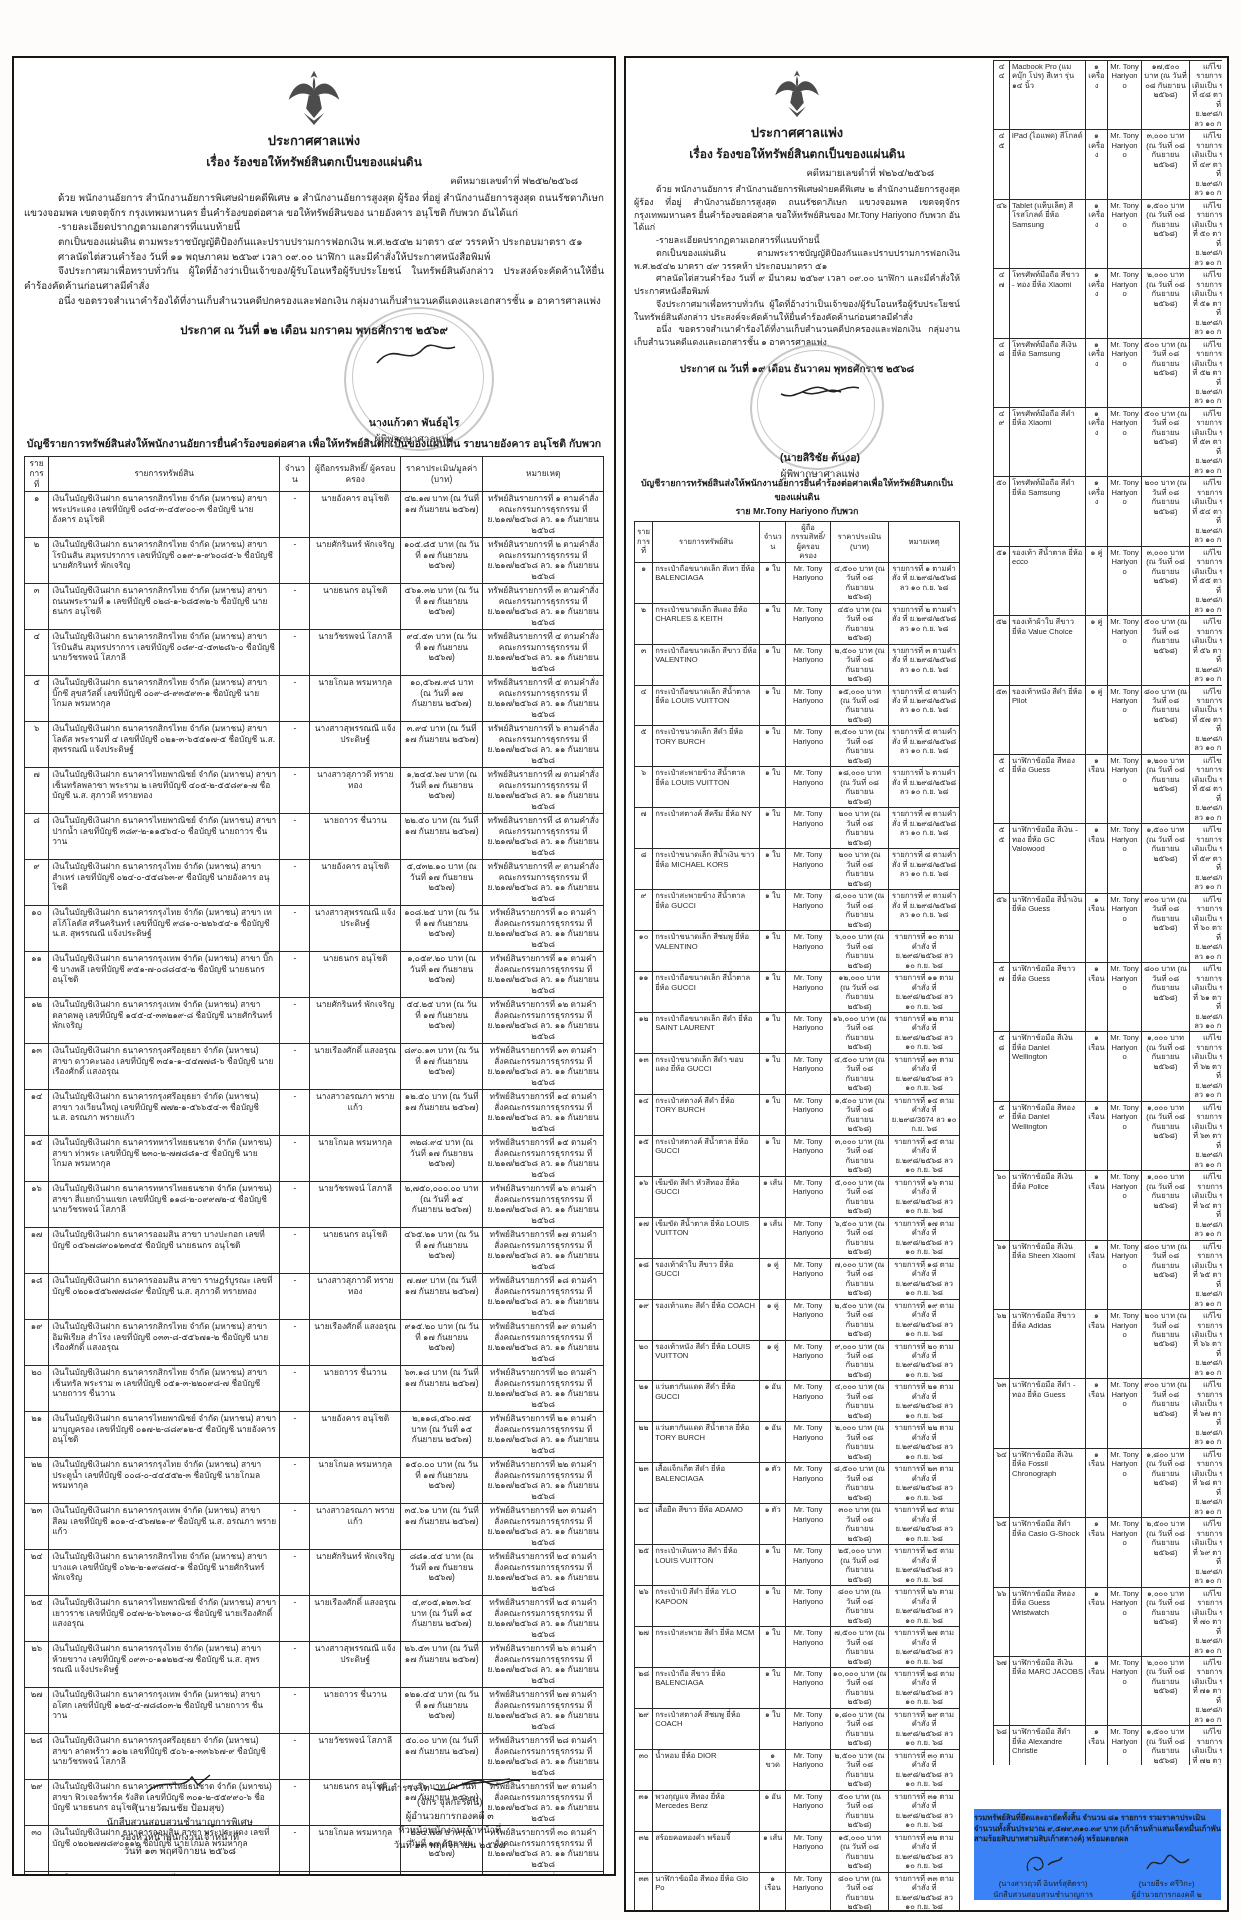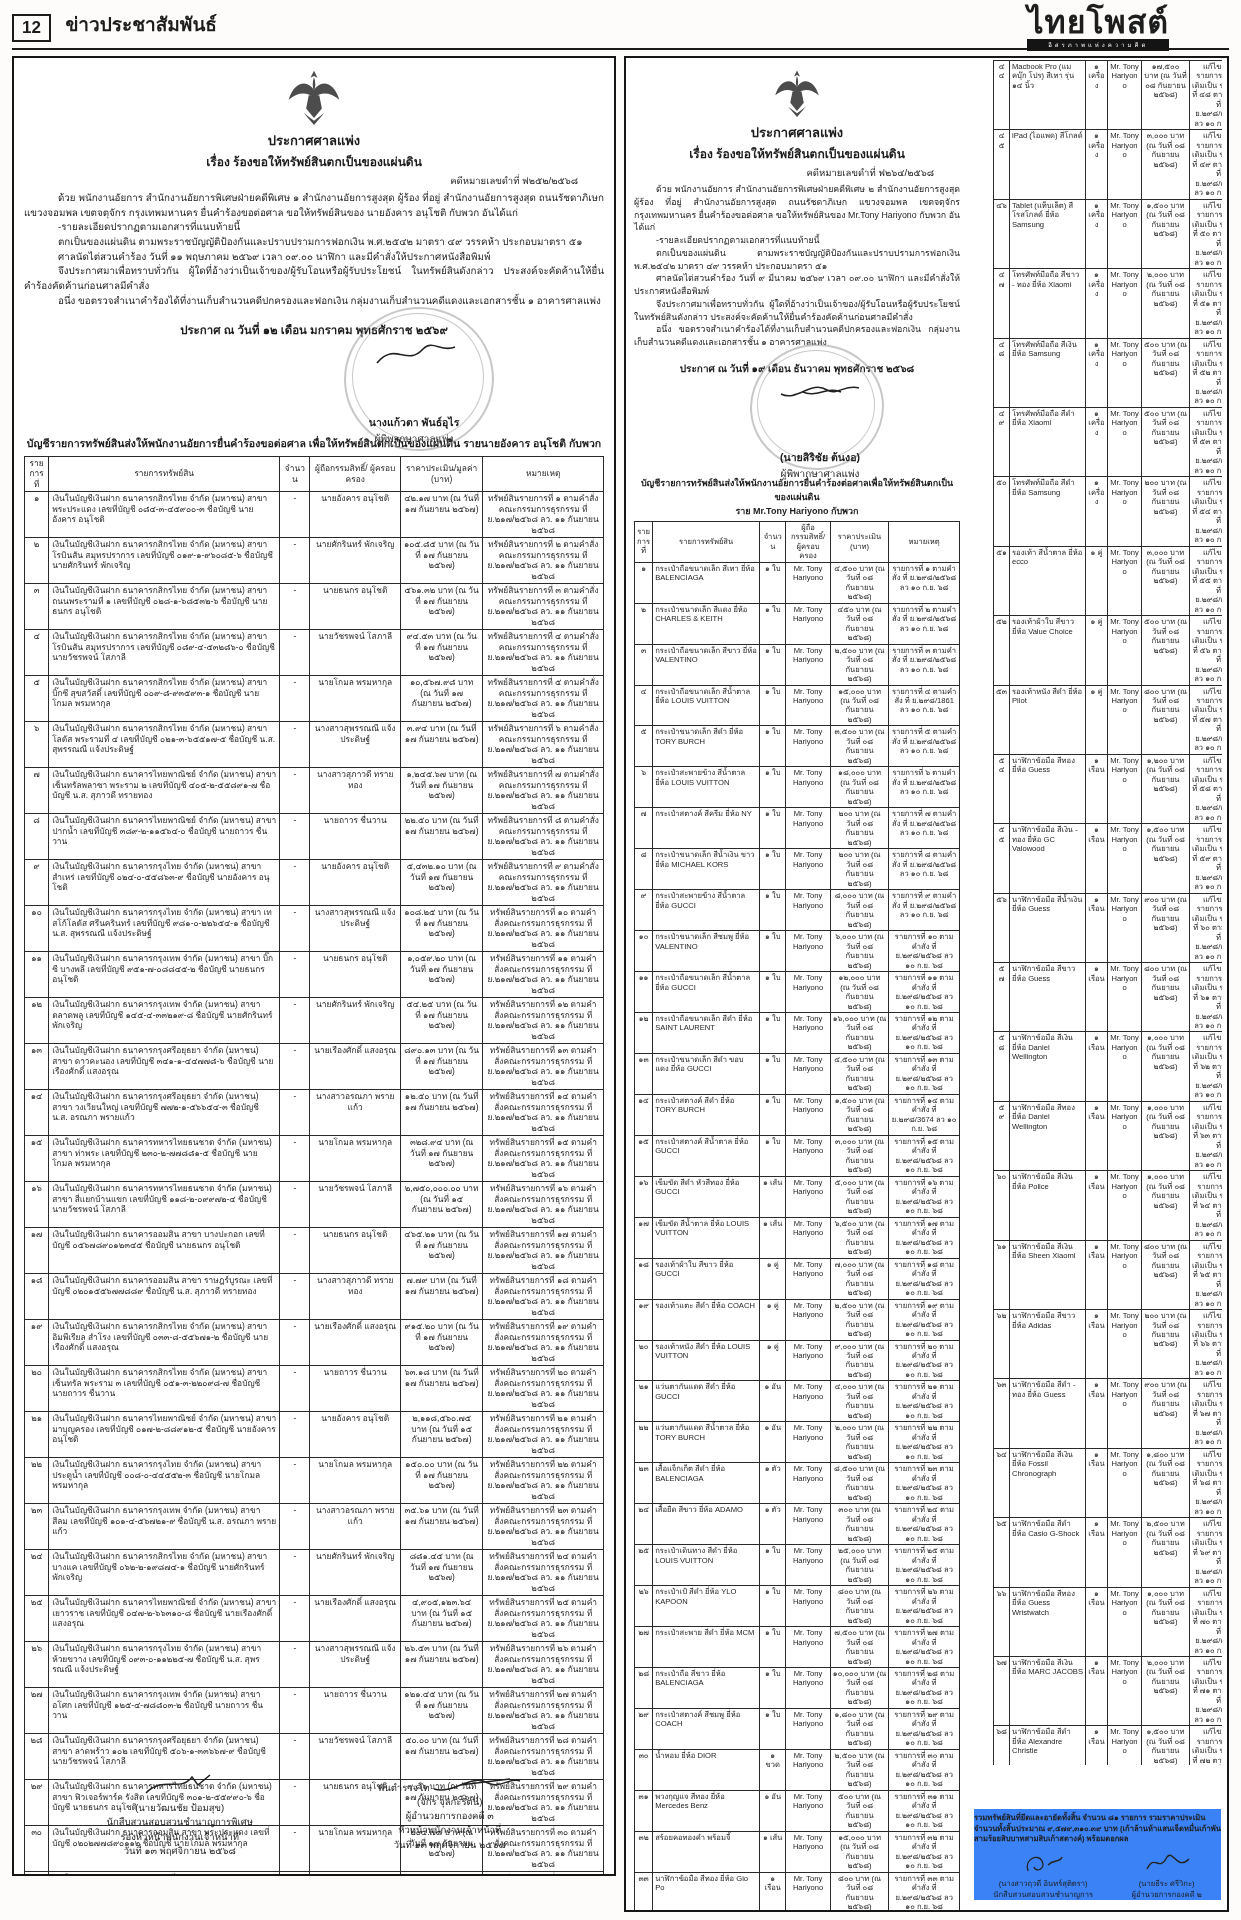--- a/index.html
+++ b/index.html
@@ -56,28 +56,20 @@
   .sig-row2{display:flex;justify-content:space-around;}
   .sig-block2{text-align:center;font-size:7.6px;line-height:1.45;}
   .tbl-clip{overflow:hidden;}
   #box2-right .tbl-clip{height:1705px;padding-left:20px;}
 </style>
 </head>
 <body>
 
 <div class="page">
 
-  <div class="hdr">
-    <span class="pageno">12</span>
-    <span class="section">ข่าวประชาสัมพันธ์</span>
-    <div class="logo">
-      <div class="logo-text">ไทยโพสต์</div>
-      <div class="logo-bar">อิสรภาพแห่งความคิด</div>
-    </div>
-  </div>
 
   <div class="box" id="box1">
     <svg class="emblem" width="56" height="62" viewBox="0 0 64 64">
       <g fill="#4c4c4c">
         <path d="M32 2 l4 8 -4 -2 -4 2 z"></path>
         <path d="M32 9 C30 15 30 20 32 26 C34 20 34 15 32 9 z"></path>
         <path d="M3 35 C9 15 24 11 32 24 C40 11 55 15 61 35 C50 26 40 26 32 33 C24 26 14 26 3 35 z"></path>
         <path d="M26 30 L38 30 L41 45 L32 56 L23 45 z"></path>
         <path d="M20 50 L32 59 L44 50 L32 64 z"></path>
       </g>
@@ -481,21 +473,21 @@
               <td class="c">Mr. Tony Hariyono</td>
               <td class="c">๒,๕๐๐ บาท (ณ วันที่ ๐๘ กันยายน ๒๕๖๘)</td>
               <td class="c">รายการที่ ๓ ตามคำสั่ง ที่ ย.๒๙๘/๒๕๖๘ ลว ๑๐ ก.ย. ๖๘</td>
             </tr>
             <tr>
               <td class="c">๔</td>
               <td>กระเป๋าถือขนาดเล็ก สีน้ำตาล ยี่ห้อ LOUIS VUITTON</td>
               <td class="c">๑ ใบ</td>
               <td class="c">Mr. Tony Hariyono</td>
               <td class="c">๑๕,๐๐๐ บาท (ณ วันที่ ๐๘ กันยายน ๒๕๖๘)</td>
-              <td class="c">รายการที่ ๔ ตามคำสั่ง ที่ ย.๒๙๘/1861 ลว ๑๐ ก.ย. ๖๘</td>
+              <td class="c">รายการที่ ๔ ตามคำสั่ง ที่ ย.๒๙๘/๒๕๖๘ ลว ๑๐ ก.ย. ๖๘</td>
             </tr>
             <tr>
               <td class="c">๕</td>
               <td>กระเป๋าขนาดเล็ก สีดำ ยี่ห้อ TORY BURCH</td>
               <td class="c">๑ ใบ</td>
               <td class="c">Mr. Tony Hariyono</td>
               <td class="c">๓,๕๐๐ บาท (ณ วันที่ ๐๘ กันยายน ๒๕๖๘)</td>
               <td class="c">รายการที่ ๕ ตามคำสั่ง ที่ ย.๒๙๘/๒๕๖๘ ลว ๑๐ ก.ย. ๖๘</td>
             </tr>
             <tr>

